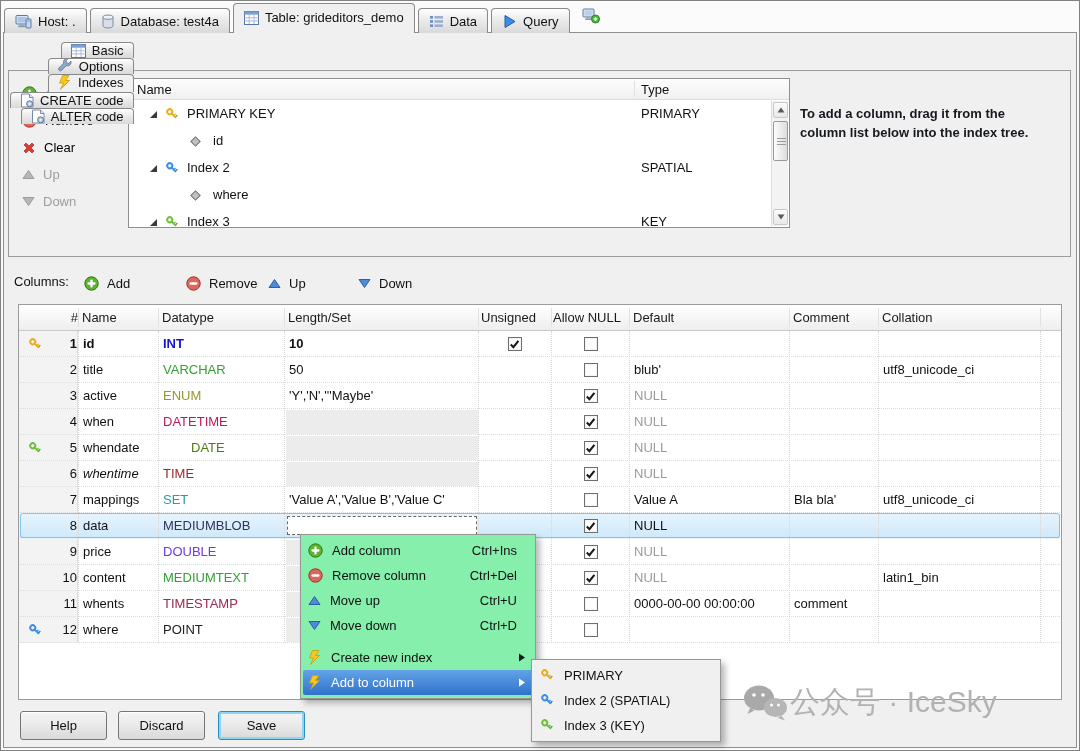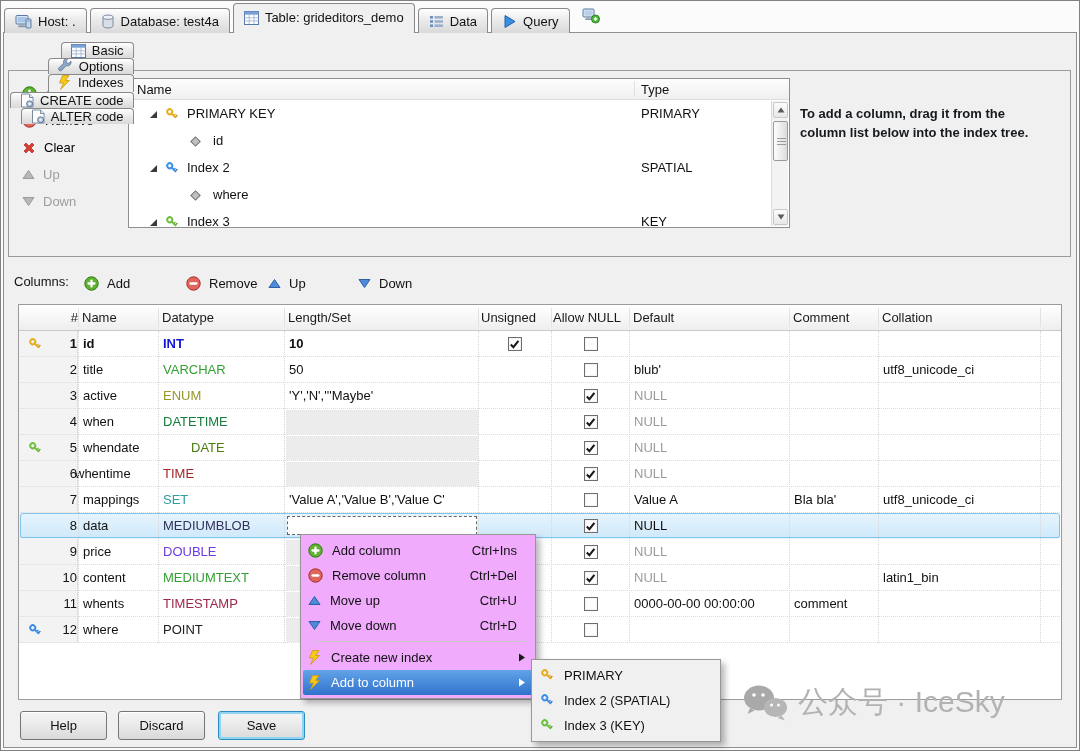--- a/index.html
+++ b/index.html
@@ -67,36 +67,36 @@
   .gc { position:absolute; top:0; height:26px; line-height:25px; white-space:nowrap; overflow:hidden; }
   .gkey { position:absolute; left:8px; top:6px; }
   .graycell { position:absolute; top:1px; height:24px; background:#ececec; }
   .cb { position:absolute; width:14px; height:14px; top:6px; background:#fdfdfd; border:1px solid #6e6e6e; box-shadow:inset 0 0 0 1px #f4f4f4; }
   .editor-cell { position:absolute; left:267px; top:3px; width:190px; height:19px; border:1px dashed #666; background:#fff; }
   .t-null { color:#9b9b9b; }
   .t-kw { color:#1515c8; font-weight:bold; }
   .t-bold { font-weight:bold; }
 
   
-  #context-menu { position:absolute; left:300px; top:534px; width:236px; background:#f0abfc; border:1px solid #979797; box-shadow:4px 4px 6px rgba(0,0,0,0.28); padding:3px 2px; z-index:40; }
+  #context-menu { position:absolute; left:300px; top:534px; width:236px; background:#86efac; border:1px solid #979797; box-shadow:4px 4px 6px rgba(0,0,0,0.28); padding:3px 2px; z-index:40; }
   .mi { display:flex; align-items:center; height:25px; padding:0 4px 0 5px; gap:9px; }
   .mi .sc { margin-left:auto; padding-right:12px; }
   .mi .arr { margin-left:auto; margin-right:3px; color:#1a1a1a; display:flex; }
   .mi.hl { background:linear-gradient(#62a3e8,#3072cc); color:#fff; border-radius:2px; }
   .mi.hl .arr { color:#fff; }
   .msep { height:1px; background:#c6c6c6; margin:3px 8px 3px 10px; }
 
   #submenu { position:absolute; left:531px; top:659px; width:190px; background:#f0f0f0; border:1px solid #979797; box-shadow:4px 4px 6px rgba(0,0,0,0.28); padding:3px 2px; z-index:41; }
   .smi { display:flex; align-items:center; gap:9px; height:25px; padding:0 6px; }
 
   
   .btn { position:absolute; top:711px; width:87px; height:29px; background:linear-gradient(#f5f5f5,#ebebeb 45%,#d9d9d9); border:1px solid #757575; border-radius:3px; text-align:center; line-height:27px; box-shadow:inset 0 1px 0 #fff; }
   .btn.focused { border:1px solid #2d8cbf; box-shadow:inset 0 0 0 2px #8fd5f2; }
 
-  #watermark { position:absolute; left:742px; top:682px; display:flex; align-items:center; gap:10px; z-index:50; color:#b2b2b2; font-size:30px; white-space:nowrap; }
+  #watermark { position:absolute; left:742px; top:682px; display:flex; align-items:center; gap:2px; z-index:50; color:#b2b2b2; font-size:30px; white-space:nowrap; }
 </style>
 </head>
 <body>
 
 <div id="window-frame"></div>
 <div id="content-panel"></div>
 <div id="main-tabs">
     <div class="tab">
       <span class="ic">
         <svg width="17" height="15" viewBox="0 0 17 15">
@@ -467,21 +467,21 @@
         <div class="gc" style="left: 269px; width: 188px;">'Y','N','''Maybe'</div>
         <span class="cb" style="left: 564px;"><svg width="11" height="11" viewBox="0 0 11 11">
             <path d="M1.8 5.6 L4.4 8.2 L9.4 1.9" fill="none" stroke="#1a1a1a" stroke-width="2.1"></path>
           </svg></span>
         <div class="gc t-null" style="left: 614px; width: 154px;">NULL</div>
       </div>
       <div class="grow" style="top: 78px;">
         <div class="graycell" style="left: 266px; width: 192px;"></div>
         <div class="gc" style="left: 39px; width: 18px; text-align: right;">4</div>
         <div class="gc" style="left: 63px; width: 74px;">when</div>
-        <div class="gc" style="left: 143px; width: 120px; color: #15803d;">DATETIME</div>
+        <div class="gc" style="left: 143px; width: 120px; color: #be185d;">DATETIME</div>
         <span class="cb" style="left: 564px;"><svg width="11" height="11" viewBox="0 0 11 11">
             <path d="M1.8 5.6 L4.4 8.2 L9.4 1.9" fill="none" stroke="#1a1a1a" stroke-width="2.1"></path>
           </svg></span>
         <div class="gc t-null" style="left: 614px; width: 154px;">NULL</div>
       </div>
       <div class="grow" style="top: 104px;">
         <div class="graycell" style="left: 266px; width: 192px;"></div>
         <span class="ic gkey">
           <svg width="15" height="15" viewBox="0 0 15 15">
             <g transform="rotate(-45 7.5 7.5)">
@@ -496,21 +496,21 @@
         <div class="gc" style="left: 63px; width: 74px;">whendate</div>
         <div class="gc" style="left: 155px; width: 120px; color: #4d7c0f; margin-left: 16px;">DATE</div>
         <span class="cb" style="left: 564px;"><svg width="11" height="11" viewBox="0 0 11 11">
             <path d="M1.8 5.6 L4.4 8.2 L9.4 1.9" fill="none" stroke="#1a1a1a" stroke-width="2.1"></path>
           </svg></span>
         <div class="gc t-null" style="left: 614px; width: 154px;">NULL</div>
       </div>
       <div class="grow" style="top: 130px;">
         <div class="graycell" style="left: 266px; width: 192px;"></div>
         <div class="gc" style="left: 39px; width: 18px; text-align: right;">6</div>
-        <div class="gc" style="left: 55px; width: 74px;">whentime</div>
+        <div class="gc" style="left: 63px; width: 74px; font-style: italic;">whentime</div>
         <div class="gc" style="left: 143px; width: 120px; color: rgb(160, 40, 40);">TIME</div>
         <span class="cb" style="left: 564px;"><svg width="11" height="11" viewBox="0 0 11 11">
             <path d="M1.8 5.6 L4.4 8.2 L9.4 1.9" fill="none" stroke="#1a1a1a" stroke-width="2.1"></path>
           </svg></span>
         <div class="gc t-null" style="left: 614px; width: 154px;">NULL</div>
       </div>
       <div class="grow" style="top: 156px;">
         <div class="gc" style="left: 39px; width: 18px; text-align: right;">7</div>
         <div class="gc" style="left: 63px; width: 74px;">mappings</div>
         <div class="gc" style="left: 143px; width: 120px; color: rgb(43, 158, 158);">SET</div>

